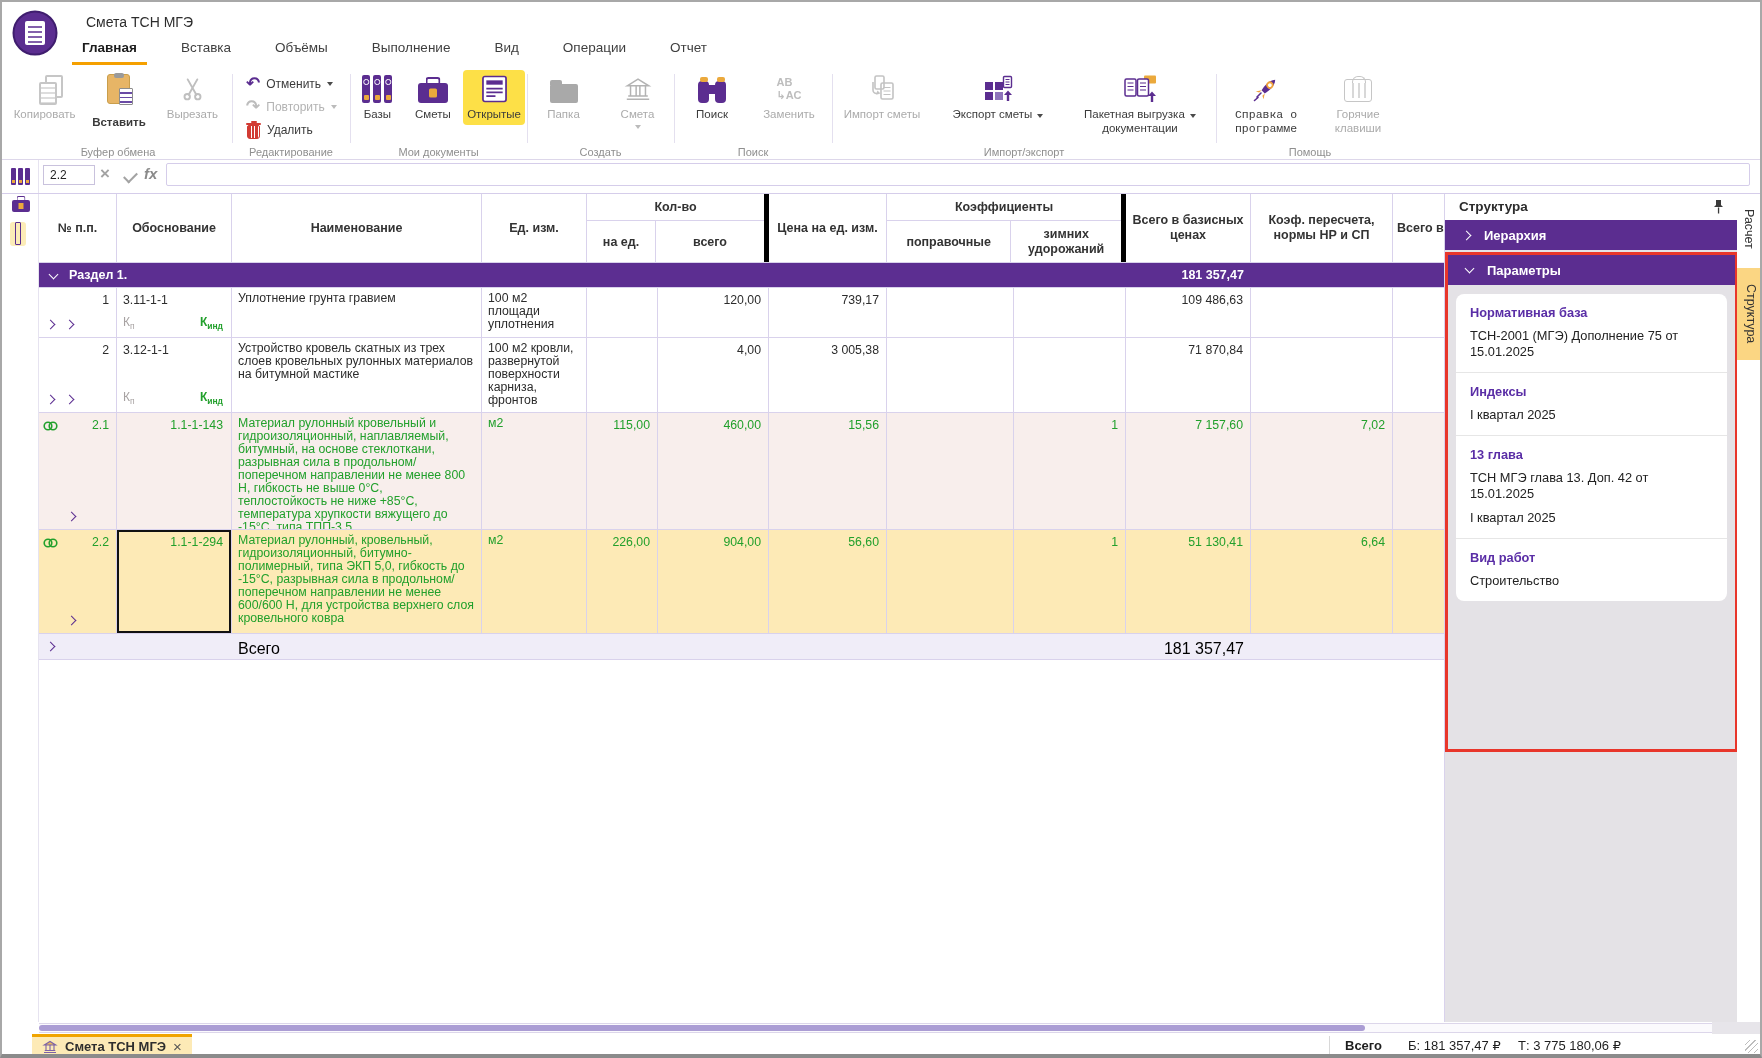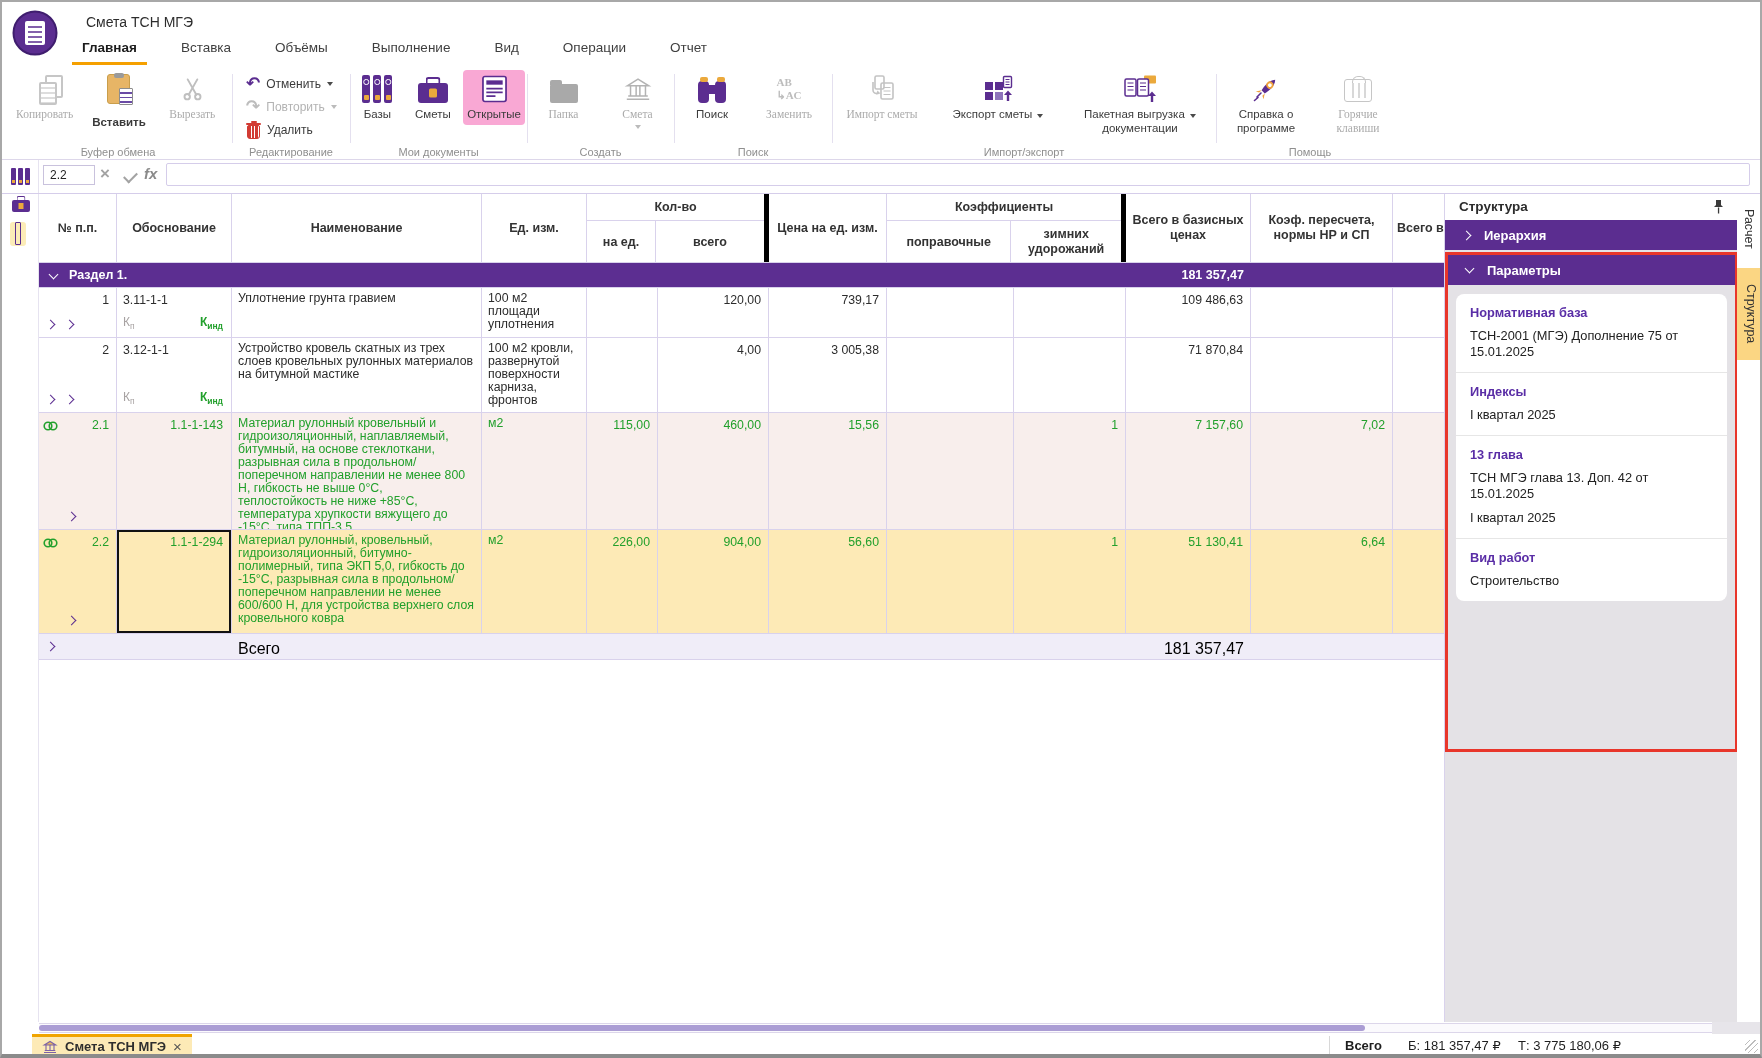--- a/index.html
+++ b/index.html
@@ -14,22 +14,22 @@
   .mtab{position:relative;font-size:13.5px;color:#3f3f3f;padding:6px 2px;cursor:default;white-space:nowrap;}
   .mtab.active{font-weight:bold;color:#1c1c1c;}
   .mtab.active::after{content:"";position:absolute;left:-8px;right:-8px;bottom:-4px;height:3px;background:#f5a000;}
   
   .ribbon{position:absolute;left:0;top:64px;width:100%;height:93px;background:#fff;border-bottom:1px solid #ddd7ea;}
   .rgroup{position:absolute;top:0;height:93px;}
   .rgroup-label{position:absolute;bottom:1px;left:0;right:0;text-align:center;font-size:11px;color:#8f8f8f;white-space:nowrap;}
   .rbtns{display:flex;justify-content:center;align-items:flex-start;height:76px;padding-top:4px;}
   .rbtn{display:flex;flex-direction:column;align-items:center;font-size:11.5px;line-height:1.18;text-align:center;color:#3b3b3b;padding:3px 4px;border-radius:4px;}
   .rbtn .icbox{height:32px;display:flex;align-items:center;justify-content:center;margin-bottom:3px;}
-  .rbtn.disabled{color:#ababab;font-family:Liberation Serif, serif;}
-  .rbtn.activebg{background:#f9a8d4;}
+  .rbtn.disabled{color:#ababab;}
+  .rbtn.activebg{background:#fde047;}
   .rdivider{position:absolute;top:8px;bottom:16px;width:1px;background:#e4e0ef;}
   .erow{display:flex;align-items:center;gap:6px;height:23px;font-size:12px;color:#3b3b3b;padding-left:12px;}
   .erow.disabled{color:#b3b3b3;}
   .dd{width:0;height:0;border-left:3.5px solid transparent;border-right:3.5px solid transparent;border-top:4.5px solid #4a4a4a;display:inline-block;}
   .dd.gray{border-top-color:#bbb;}
   .undo-glyph{font-size:17px;font-weight:bold;color:#5b2d90;}
   .redo-glyph{font-size:17px;font-weight:bold;color:#bdbdbd;}
   
   .ic-copy{position:relative;width:25px;height:28px;}
   .ic-copy i{position:absolute;width:14px;height:19px;background:#fff;border:2px solid #c6c6c6;border-radius:2px;}
@@ -351,21 +351,21 @@
           </span>
           <span><span>Пакетная выгрузка</span> <span class="dd" style="margin-left:2px;"></span><br><span>документации</span></span>
         </div>
       </div>
       <div class="rgroup-label">Импорт/экспорт</div>
     </div>
     <div class="rdivider" style="left:1214px;"></div>
 
     <div class="rgroup" style="left:1216px;width:184px;">
       <div class="rbtns" style="gap:10px;">
-        <div class="rbtn" style="width:78px;">
+        <div class="rbtn" style="width:78px;font-family:Liberation Mono, monospace;">
           <span class="icbox">
             <svg width="30" height="30" viewBox="0 0 30 30">
                 <g transform="rotate(45 15 15)">
                   <path d="M15 2 C18.2 5.2 19.2 11.5 17.2 19 H12.8 C10.8 11.5 11.8 5.2 15 2 Z" fill="#5b2d90"></path>
                   <circle cx="15" cy="9.5" r="2.7" fill="#fff" stroke="#f0a33c" stroke-width="1.8"></circle>
                   <path d="M12.8 19 L9.5 24 L12.8 22.3 Z" fill="#f0a33c"></path>
                   <path d="M17.2 19 L20.5 24 L17.2 22.3 Z" fill="#f0a33c"></path>
                 </g>
                 <path d="M6 23 L10 19 M3.5 26.5 L7 23.5" stroke="#5b2d90" stroke-width="1.6" stroke-linecap="round"></path>
               </svg>

